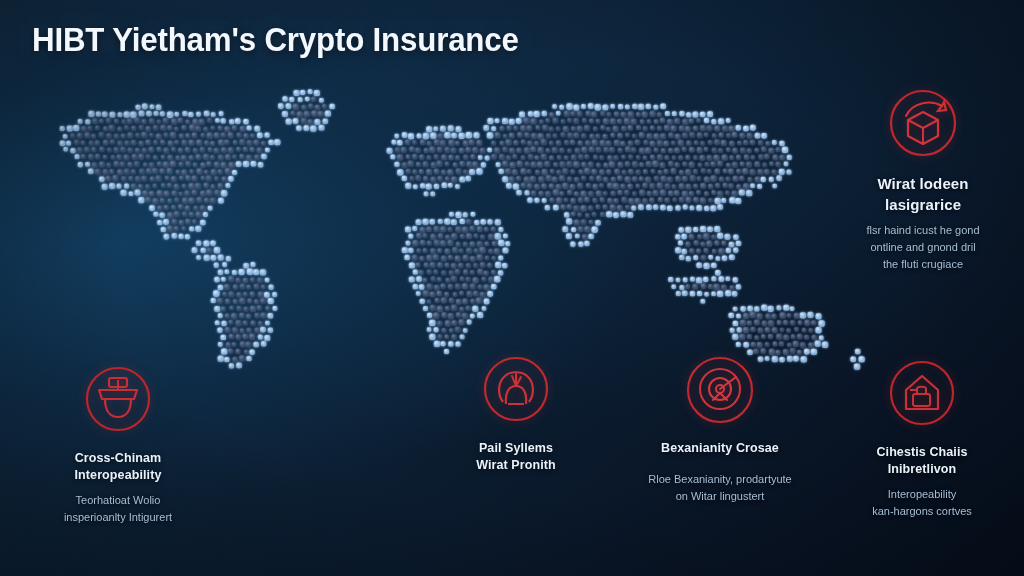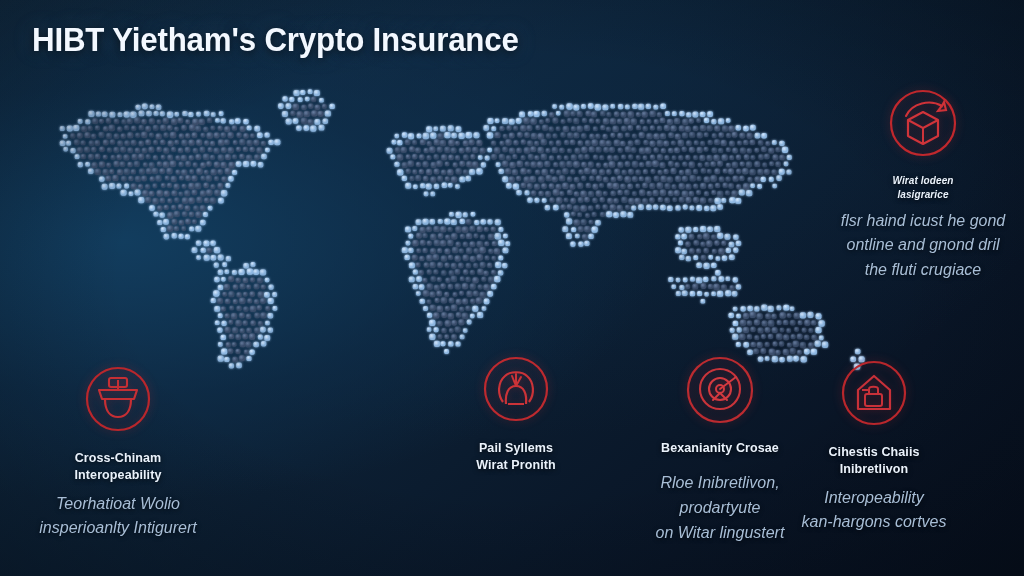--- a/index.html
+++ b/index.html
@@ -62,43 +62,42 @@
   .f-title {
     font-size:12.5px;
     font-weight:700;
     color:#eaf2fb;
     line-height:1.38;
     letter-spacing:0.1px;
     text-shadow:0 1px 5px rgba(0,0,0,0.7);
     margin-bottom:7px;
   }
   .f-desc {
-    font-size:16px;
+    font-size:11px;
     font-weight:400;
     color:#a8bed6;
     line-height:1.55;
     text-shadow:0 1px 4px rgba(0,0,0,0.65);
-    font-style:italic;
   }
 
   
   #feat-0 { left:24px;  top:362px; }
   #feat-1 { left:218px; top:352px; }
   #feat-2 { left:422px; top:352px; }
   #feat-3 { left:626px; top:352px; }
-  #feat-4 { left:780px; top:356px; }
+  #feat-4 { left:828px; top:356px; }
 
   
   #feat-right {
     position:absolute;
     left:830px; top:86px;
     width:186px;
     text-align:center;
   }
-  #feat-right .f-title { font-size:10px;font-style:italic; }
+  #feat-right .f-title { font-size:15px; }
 </style>
 </head>
 <body>
 
 <div id="stage">
 
   <div id="map-wrap">
     <svg id="map-svg" viewBox="0 0 880 310">
       <defs>
         <radialGradient id="dotL" cx="35%" cy="30%">
@@ -1703,21 +1702,21 @@
         <circle cx="37" cy="37" r="11" fill="none" stroke="#d23a40" stroke-width="2.1"></circle>
         <circle cx="37" cy="37" r="4" fill="none" stroke="#d23a40" stroke-width="2"></circle>
         <path d="M37 37 L53 25" stroke="#d23a40" stroke-width="2" stroke-linecap="round"></path>
         <path d="M30 48 L37 41 L44 48" fill="none" stroke="#d23a40" stroke-width="2" stroke-linecap="round"></path>
       </svg>
     </div>
     <div class="f-title">
       <span>Bexanianity Crosae</span>
     </div>
     <div class="f-desc" style="margin-top:14px;">
-      <span>Rloe Inibretlivon, prodartyute</span><br>
+      <span>Rloe Bexanianity, prodartyute</span><br>
       <span>on Witar lingustert</span>
     </div>
   </div>
 
   <div class="feature" id="feat-4">
     <div class="icon-circle">
       <svg viewBox="0 0 74 74">
         <circle cx="37" cy="37" r="31" fill="none" stroke="#b9272c" stroke-width="2.2"></circle>
         <path d="M21 34 L37 20 L53 34 L53 53 L21 53 Z" fill="none" stroke="#c83139" stroke-width="2.2" stroke-linejoin="round"></path>
         <rect x="28" y="38" width="17" height="12" rx="2" fill="none" stroke="#c83139" stroke-width="2"></rect>

